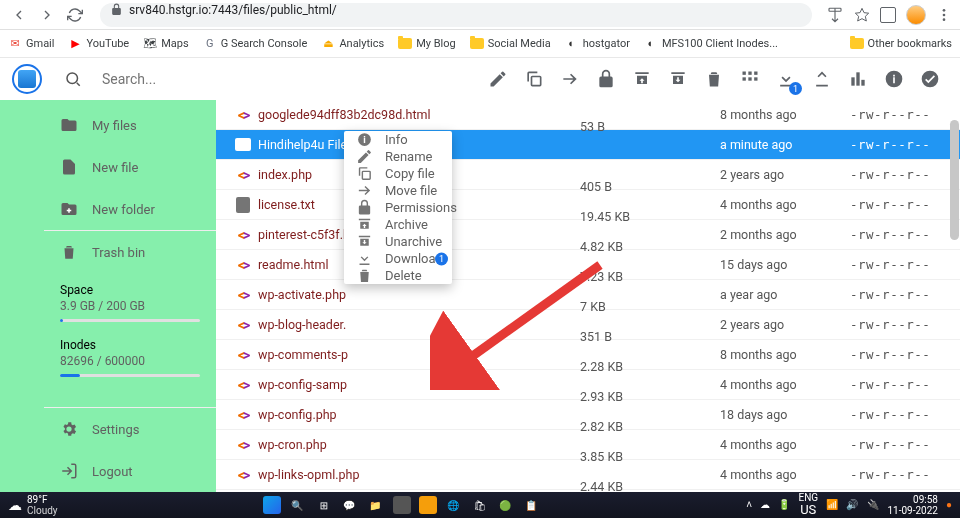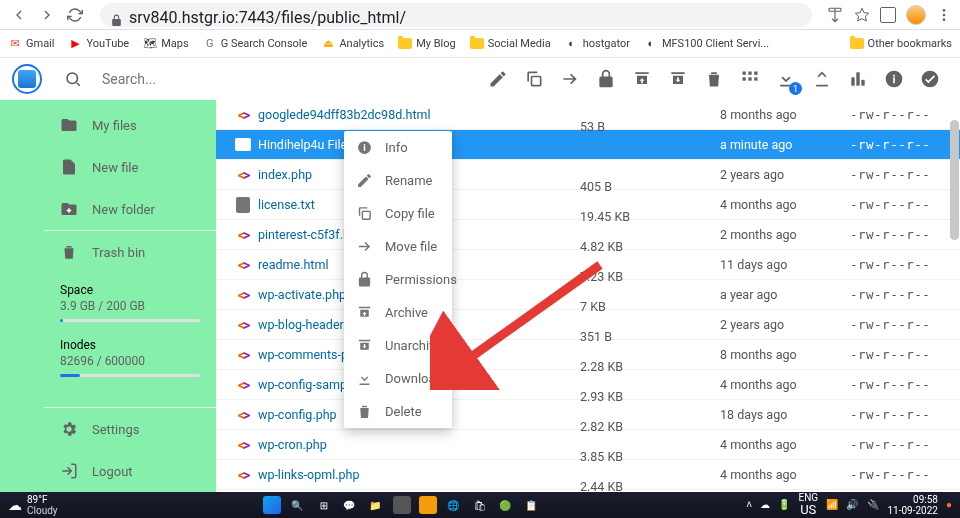--- a/index.html
+++ b/index.html
@@ -2,21 +2,21 @@
 <html><head>
 <meta charset="utf-8">
 <style>
 * { margin: 0; padding: 0; box-sizing: border-box; font-family: -apple-system, BlinkMacSystemFont, "Segoe UI", Roboto, Arial, sans-serif; }
 body { width: 960px; height: 518px; overflow: hidden; background: #fff; position: relative; }
 
 
 .chrome-bar { height: 30px; background: #fff; border-bottom: 1px solid #e0e0e0; display: flex; align-items: center; padding: 0 8px; gap: 6px; }
 .nav-btn { width: 22px; height: 22px; display: flex; align-items: center; justify-content: center; color: #5f6368; border-radius: 50%; }
 .nav-btn svg { width: 16px; height: 16px; }
-.addr-box { flex: 1; display: flex; align-items: flex-end; background: #f1f3f4; border-radius: 14px; height: 24px; padding: 0 10px; margin: 0 8px; font-size: 16px; color: #202124; gap: 6px; }
+.addr-box { flex: 1; display: flex; align-items: flex-start; background: #f1f3f4; border-radius: 14px; height: 24px; padding: 0 10px; margin: 0 8px; font-size: 12px; color: #202124; gap: 6px; }
 .lock-ic { width: 13px; height: 13px; color: #5f6368; }
 .chrome-right { display: flex; align-items: center; gap: 10px; color: #5f6368; }
 .ext-square { width: 16px; height: 16px; border: 1.5px solid #5f6368; border-radius: 2px;}
 .avatar-sm { width: 20px; height: 20px; border-radius: 50%; background: linear-gradient(#ffcc80,#fb8c00); border:1px solid #ccc;}
 
 
 .bookmarks { height: 28px; background: #fff; border-bottom: 1px solid #e8e8e8; display: flex; align-items: center; padding: 0 8px; gap: 14px; font-size: 11px; color: #3c4043; }
 .bm { display: flex; align-items: center; gap: 4px; white-space: nowrap; }
 .bm-ic { width: 14px; height: 14px; display: flex; align-items: center; justify-content: center; }
 .bm-fold { width: 14px; height: 11px; background: #ffca28; border-radius: 2px; position:relative;}
@@ -52,36 +52,36 @@
 
 .files { flex: 1; overflow: hidden; position: relative; }
 .row { display: flex; align-items: center; height: 30px; font-size: 12.5px; border-bottom: 1px solid #f0f0f0; padding-left: 12px; }
 .row.selected { background: #2196f3; color: #fff; }
 .cell-icon { width: 30px; display: flex; align-items: center; justify-content: center; }
 .code-ic { font-family: monospace; font-weight: bold; font-size: 14px; letter-spacing: -2px;}
 .code-ic .lt{color:#ef6c00;} .code-ic .gt{color:#8e24aa;}
 .fold-ic{width:16px;height:13px;background:#fff;border-radius:2px;position:relative;}
 .row.selected .fold-ic{background:#fff;}
 .doc-ic{width:14px;height:16px;background:#757575;border-radius:2px;}
-.cell-name { flex: 1; color: #0369a1; }
+.cell-name { flex: 1; color: #7f1d1d; }
 .row.selected .cell-name { color: #fff; }
 .cell-size { width: 140px; color: #555; margin-top: 24px; }
 .row.selected .cell-size{color:#fff;}
 .cell-mod { width: 130px; color: #555; }
 .row.selected .cell-mod{color:#fff;}
 .cell-perm { width: 110px; color: #555; font-family:monospace; letter-spacing:0.5px;}
 .row.selected .cell-perm{color:#fff;}
 
 
 .fake-scroll{position:absolute;right:1px;top:0;width:10px;height:100%;}
 .fake-thumb{position:absolute;right:0;top:20px;width:9px;height:120px;background:#c7c7c7;border-radius:5px;}
 
 
 .ctx { position: absolute; left: 344px; top: 131px; width: 108px; background: #fff; box-shadow: 0 4px 12px rgba(0,0,0,0.25); border-radius: 2px; z-index: 50; font-size: 13px; color: #616161; }
-.ctx-item { display: flex; align-items: center; gap: 12px; padding: 8px 12px; position:relative;}
+.ctx-item { display: flex; align-items: center; gap: 12px; padding: 0 12px; position:relative;}
 .ctx-ic { width: 17px; height: 17px; color: #757575; display:flex;align-items:center;justify-content:center;}
 .ctx-badge{position:absolute;right:4px;top:50%;transform:translateY(-50%);background:#1a73e8;color:#fff;font-size:9px;border-radius:50%;width:13px;height:13px;display:flex;align-items:center;justify-content:center;}
 
 
 .arrow{position:absolute;z-index:60;pointer-events:none;}
 
 
 .taskbar { position: absolute; bottom: 0; left: 0; right: 0; height: 26px; background: linear-gradient(#1a1d2e,#12141f); display: flex; align-items: center; color: #fff; font-size: 10px; padding: 0 8px; gap: 10px; }
 .tb-weather { display: flex; align-items: center; gap: 5px; }
 .tb-center { flex:1; display:flex; align-items:center; justify-content:center; gap:8px;}
@@ -161,21 +161,21 @@
   <div class="bm">
       <span class="bm-fold"></span>
       <span>Social Media</span>
     </div>
   <div class="bm">
       <span class="bm-ic" style="color:#333">◐</span>
       <span>hostgator</span>
     </div>
   <div class="bm">
       <span class="bm-ic" style="color:#333">◐</span>
-      <span>MFS100 Client Servi...</span>
+      <span>MFS100 Client Inodes...</span>
     </div>
   <div class="bm-spacer"></div>
   <div class="bm">
       <span class="bm-fold"></span>
       <span>Other bookmarks</span>
     </div>
 </div>
 
 <div class="app-header">
   <div class="logo">
@@ -345,21 +345,21 @@
         <div class="cell-size">4.82 KB</div>
         <div class="cell-mod">2 months ago</div>
         <div class="cell-perm">-rw-r--r--</div>
       </div>
       <div class="row">
         <div class="cell-icon">
           <span class="code-ic"><span class="lt">&lt;</span><span class="gt">&gt;</span></span>
         </div>
         <div class="cell-name">readme.html</div>
         <div class="cell-size">7.23 KB</div>
-        <div class="cell-mod">11 days ago</div>
+        <div class="cell-mod">15 days ago</div>
         <div class="cell-perm">-rw-r--r--</div>
       </div>
       <div class="row">
         <div class="cell-icon">
           <span class="code-ic"><span class="lt">&lt;</span><span class="gt">&gt;</span></span>
         </div>
         <div class="cell-name">wp-activate.php</div>
         <div class="cell-size">7 KB</div>
         <div class="cell-mod">a year ago</div>
         <div class="cell-perm">-rw-r--r--</div>

